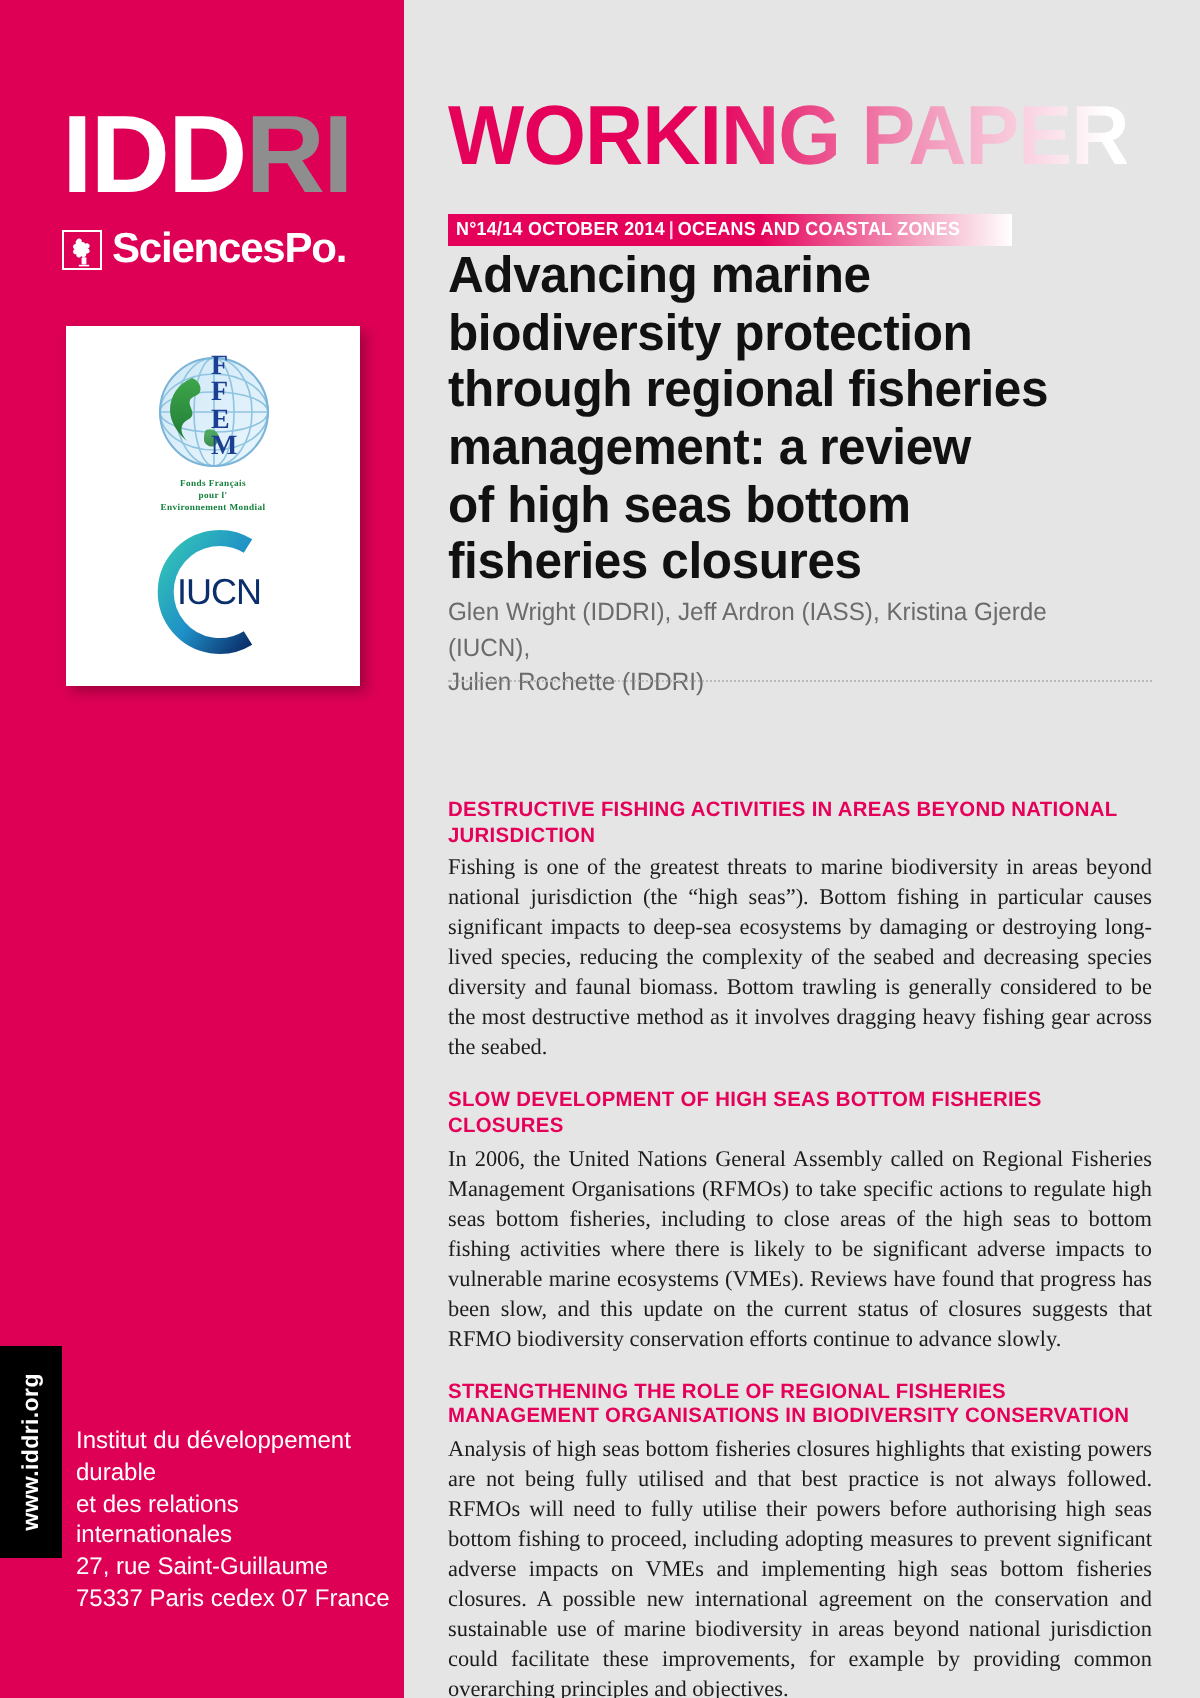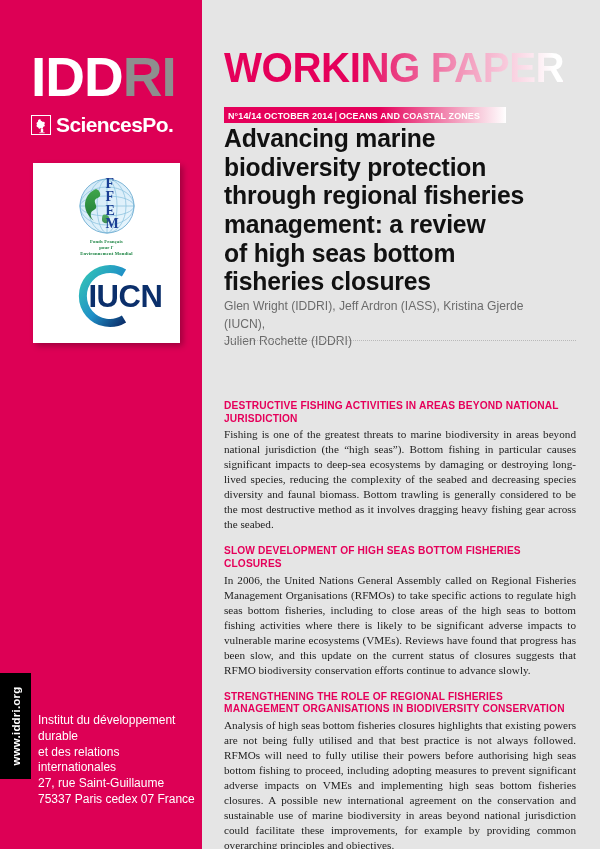--- a/index.html
+++ b/index.html
@@ -119,22 +119,22 @@
   }
   .iucn-mark {
     position: relative;
     width: 78px; height: 66px;
   }
   .iucn-text {
     position: absolute;
     left: 21px; top: 50%;
     transform: translateY(-50%);
     font-family: "Liberation Sans", sans-serif;
-    font-weight: bold;
-    font-size: 31px;
+    font-weight: normal;
+    font-size: 18px;
     color: #0b2f6b;
     letter-spacing: -0.5px;
     line-height: 1;
   }
 
   
   .url-bar {
     position: absolute;
     left: 0;
     top: 673px;

